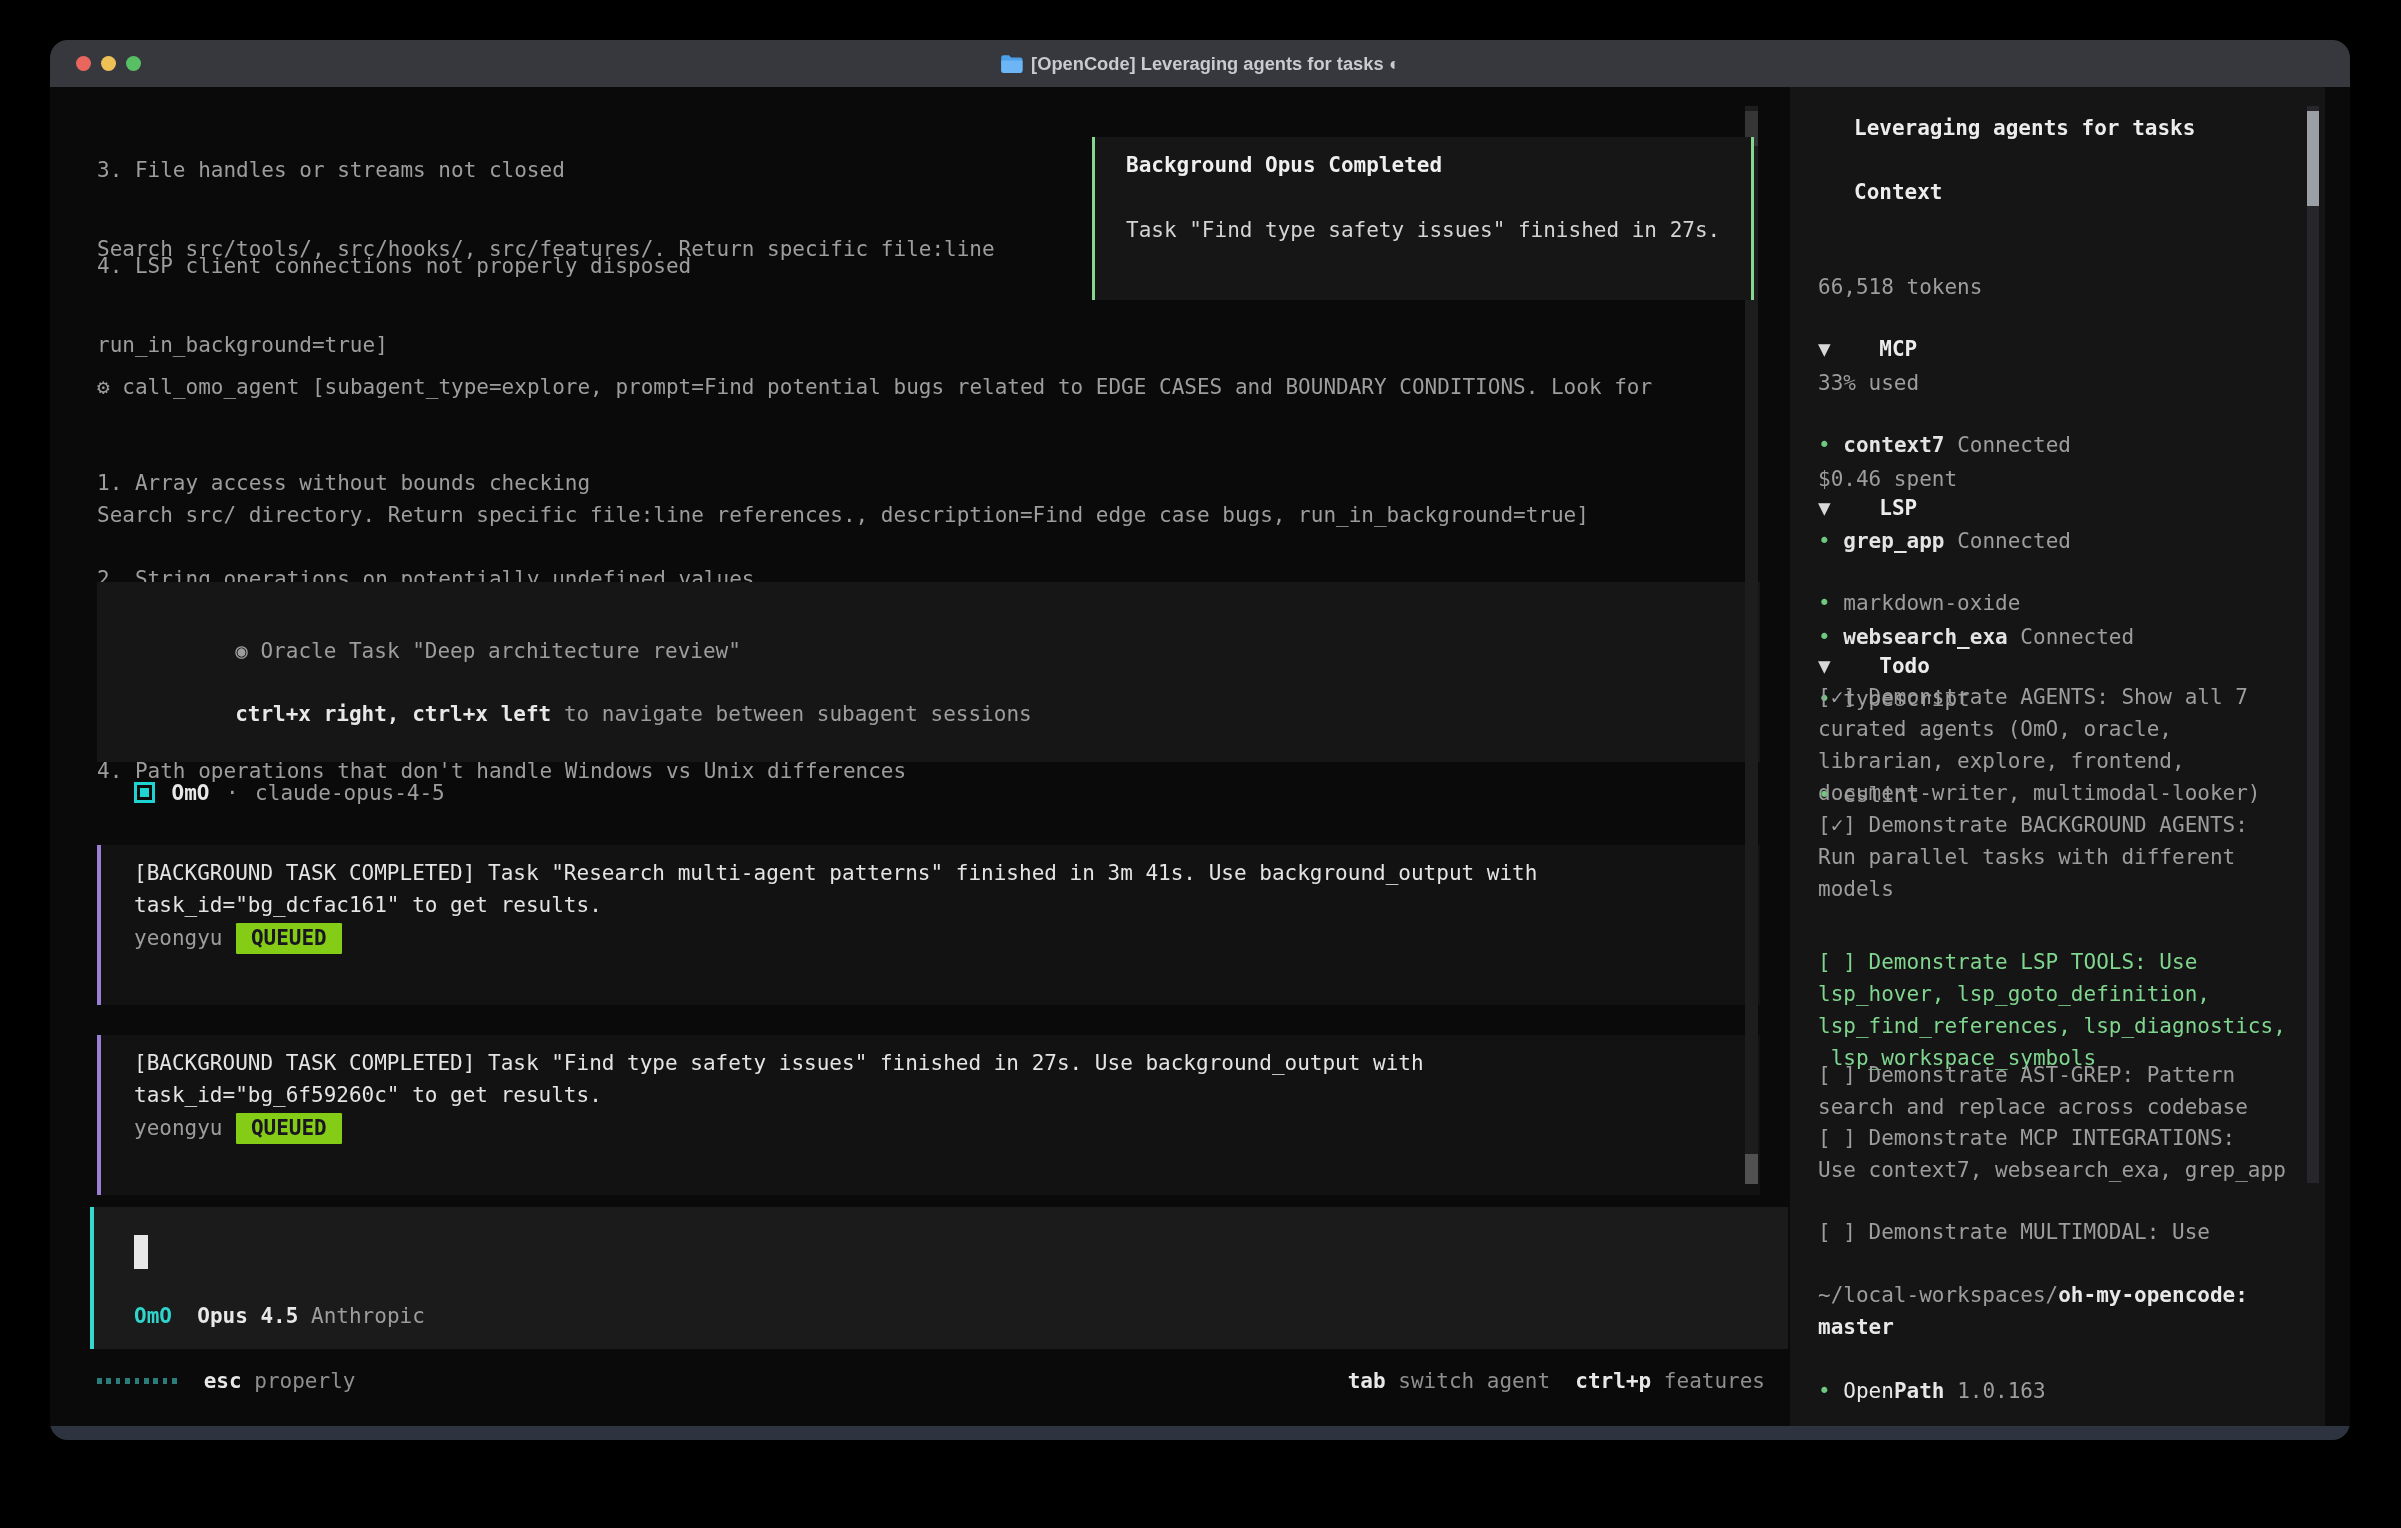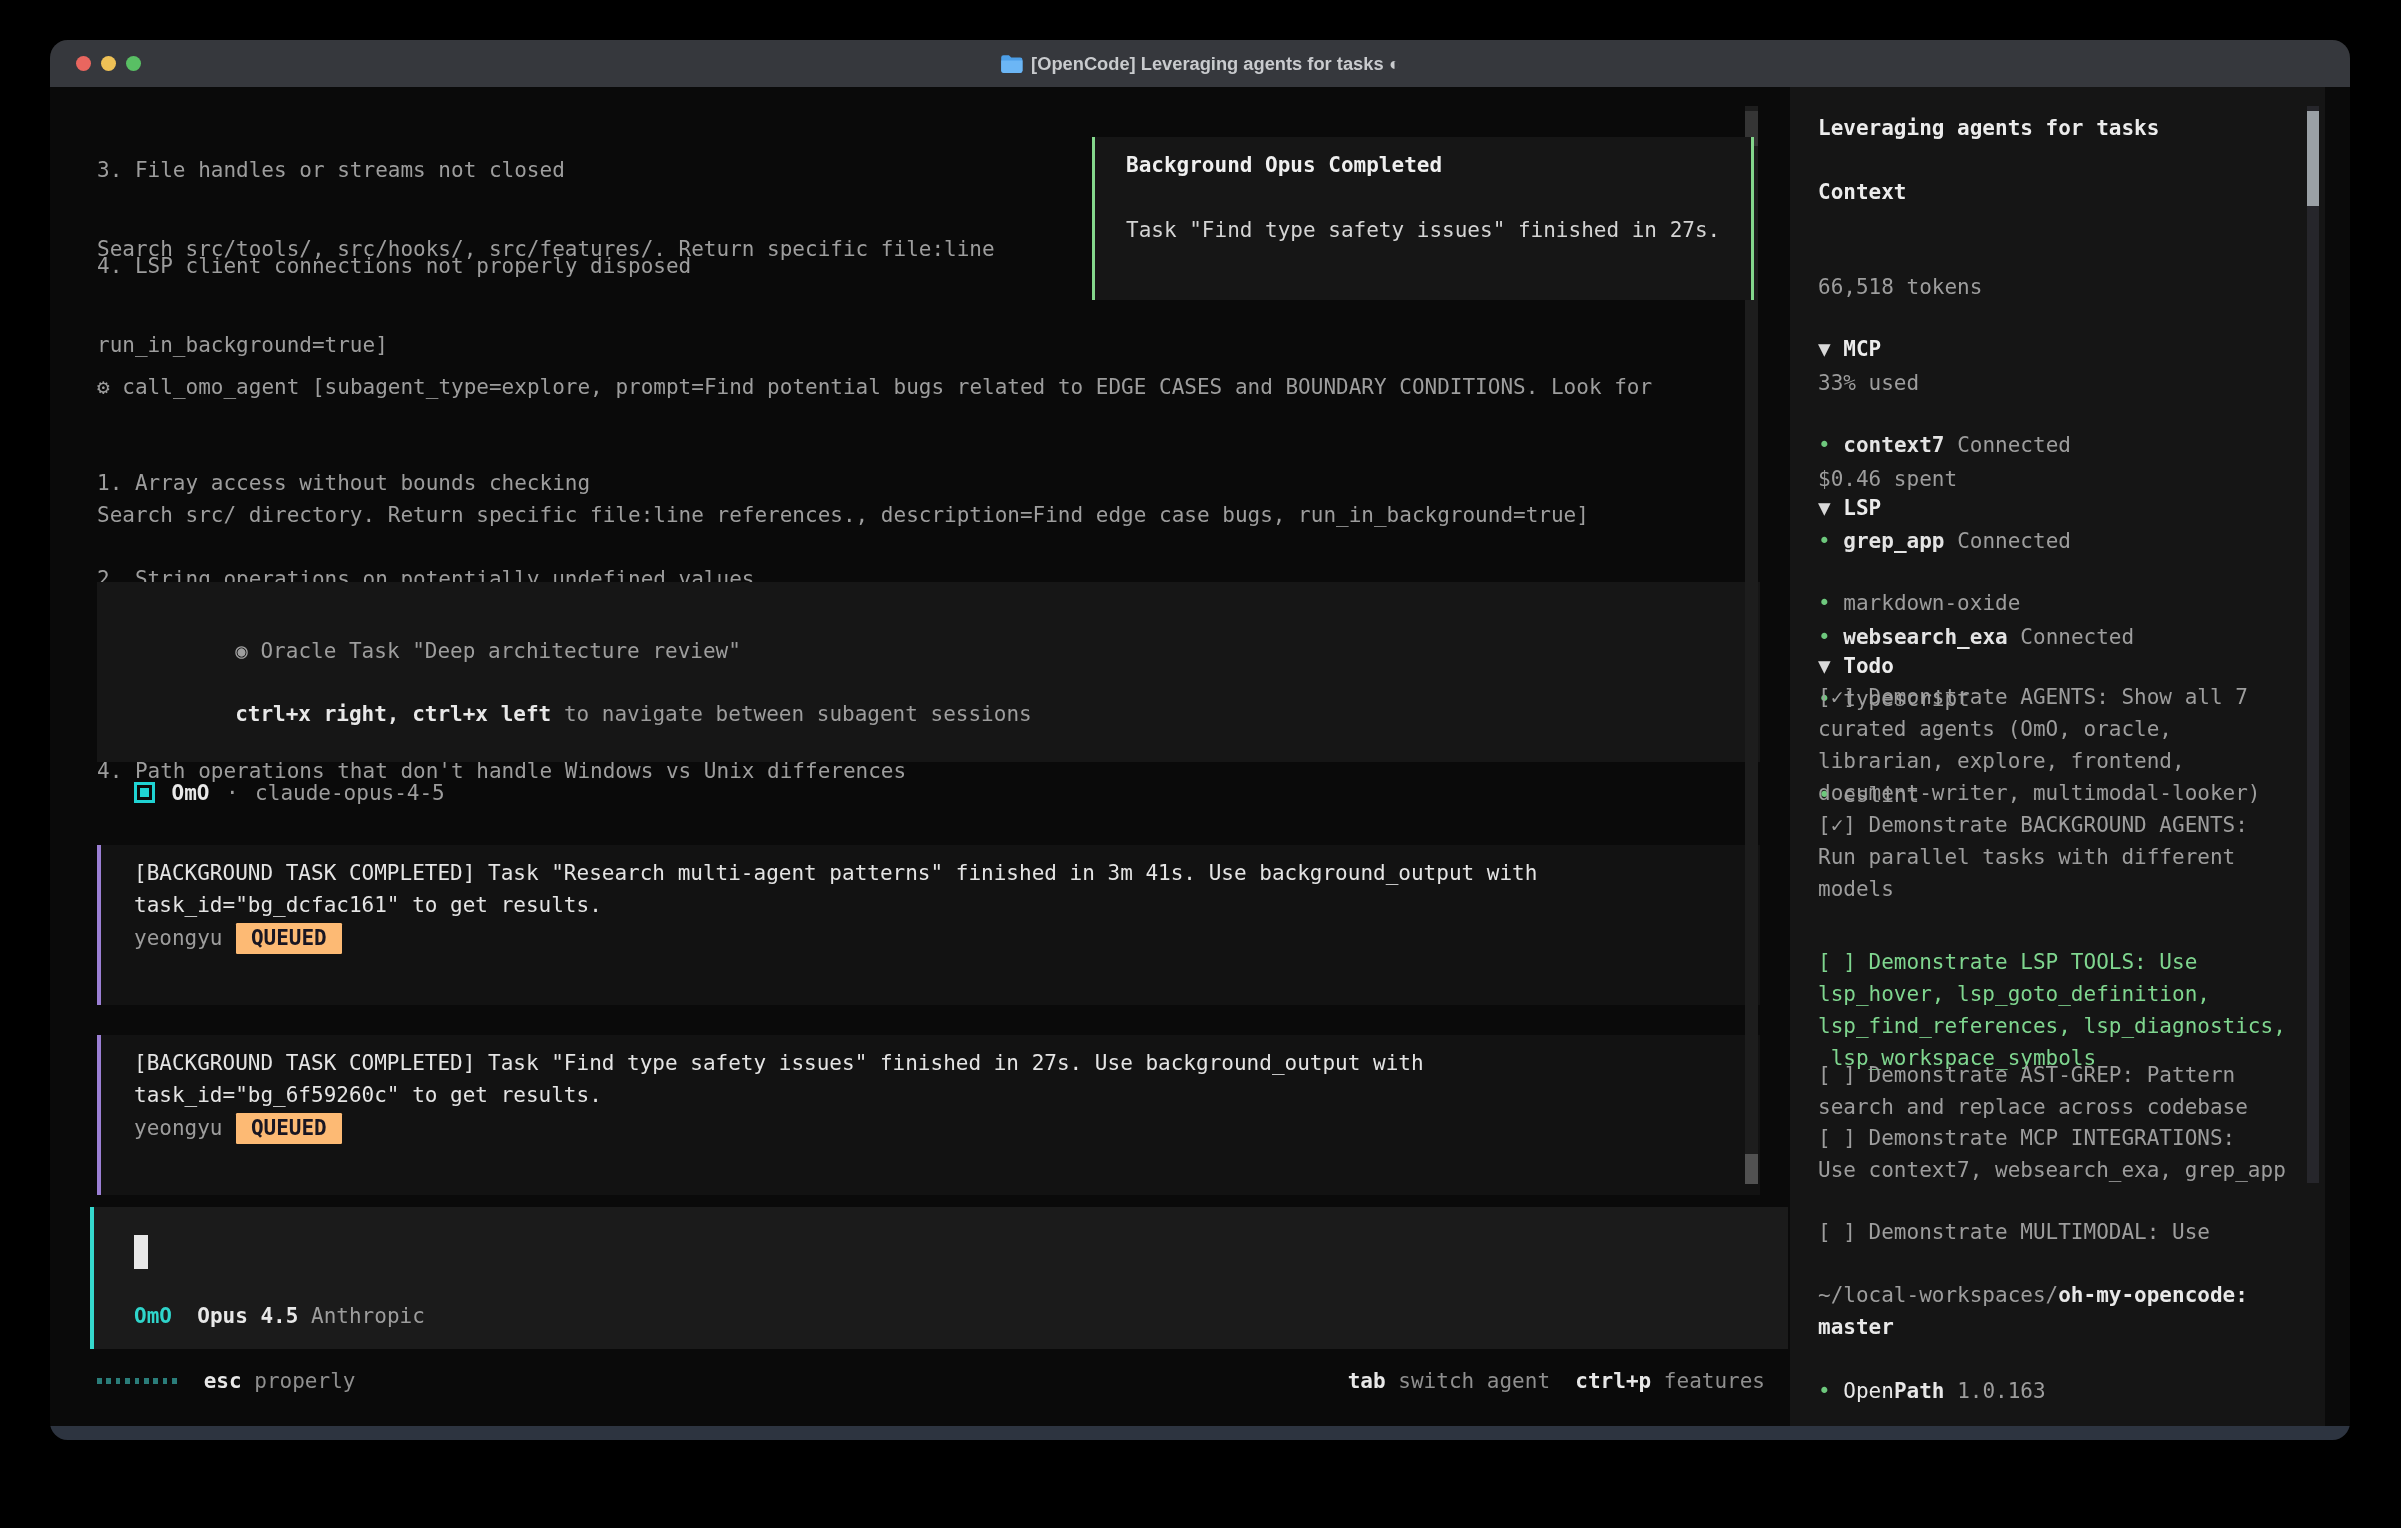--- a/index.html
+++ b/index.html
@@ -43,21 +43,21 @@
 
   
   .agent-header { left:47px; top:688px; height:35px; display:flex; align-items:center; gap:16.5px; }
   .omo-icon { width:21px; height:21px; border:3px solid #1fd3d3; display:flex; align-items:center; justify-content:center; margin-left:37px; }
   .omo-icon-inner { width:9.5px; height:9.5px; background:#1fd3d3; }
 
   
   .taskbox { left:47px; width:1663px; height:160px; background:#121212; border-left:4.1px solid #9b7fd4; }
   .taskbox .line { position:absolute; left:33px; white-space:pre; line-height:32px; color:#e4e4e4; }
   .badge-row { position:absolute; left:33px; display:flex; align-items:center; gap:13px; height:32px; }
-  .queued-badge { background:#fdba74; color:#191622; font-weight:700; padding:1.2px 15.4px; height:31px; display:flex; align-items:center; border-radius:1.2px; }
+  .queued-badge { background:#84cc16; color:#191622; font-weight:700; padding:1.2px 15.4px; height:31px; display:flex; align-items:center; border-radius:1.2px; }
 
   
   .notification { left:1042px; top:50px; width:662px; height:163px; background:#161616;
     border-left:3px solid #84d78c; border-right:3px solid #84d78c; z-index:5; }
   .notif-title { position:absolute; left:31px; top:12.4px; line-height:32px; color:#efefef; font-weight:700; white-space:pre; }
   .notif-body  { position:absolute; left:31px; top:77px; line-height:32px; color:#d4d4d4; white-space:pre; }
 
   
   .inputbox { left:40px; top:1120px; width:1698px; height:142px; background:#1b1b1b; border-left:4.1px solid #35d9ce; }
   .cursor { position:absolute; left:40px; top:28px; width:13.6px; height:34px; background:#e8e8e8; }
@@ -73,21 +73,21 @@
   .klabel { color:#8f8f8f; white-space:pre; }
 
   
   .main-sb-track { left:1695px; top:19px; width:13px; height:1077px; background:#1d1d1d; }
   .main-sb-stub  { left:1695px; top:23.6px; width:13px; height:35px; background:#353535; }
   .main-sb-thumb { left:1695px; top:1067px; width:13px; height:29.5px; background:#515151; }
 
   
   .sidebar { position:absolute; left:1740px; top:0; width:535px; height:100%; background:#151515; }
   .sb { position:absolute; left:28px; width:482px; line-height:32px; }
-  .sb-head { color:#ececec; font-weight:700; white-space:pre; }
+  .sb-head { color:#ececec; font-weight:700; white-space:pre;margin-left:36px; }
   .sb-gray { color:#9d9d9d; }
   .tri { color:#d8d8d8; }
   .bullet { color:#6ec87d; }
   .mcp-name { color:#e4e4e4; font-weight:700;text-align:right; }
   .prewrap { white-space:pre-wrap; }
   .todo-item { white-space:pre-wrap; }
   .todo-item.done, .todo-item.pending { color:#9d9d9d; }
   .todo-item.active { color:#7fd68f; }
   .side-sb-track { position:absolute; left:517px; top:19px; width:11.8px; height:1077px; background:#26262b; }
   .side-sb-thumb { position:absolute; left:517px; top:23.6px; width:11.8px; height:95px; background:#9aa0a5; }

